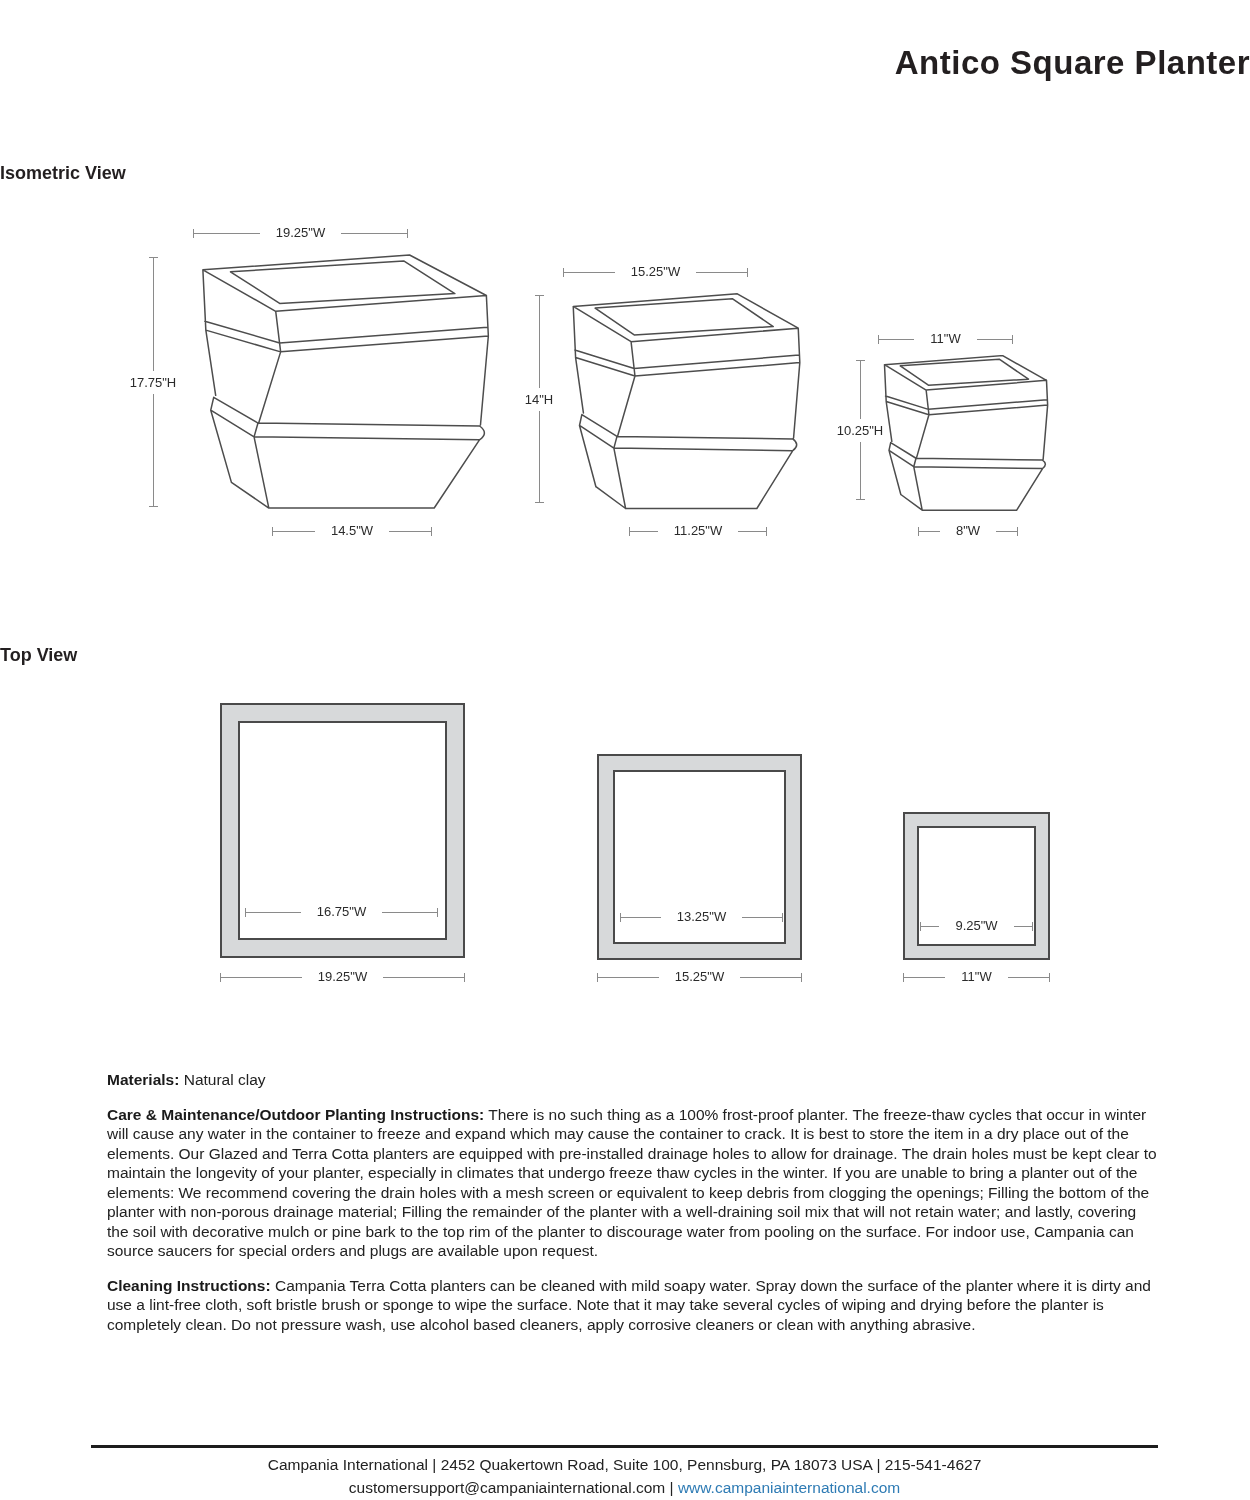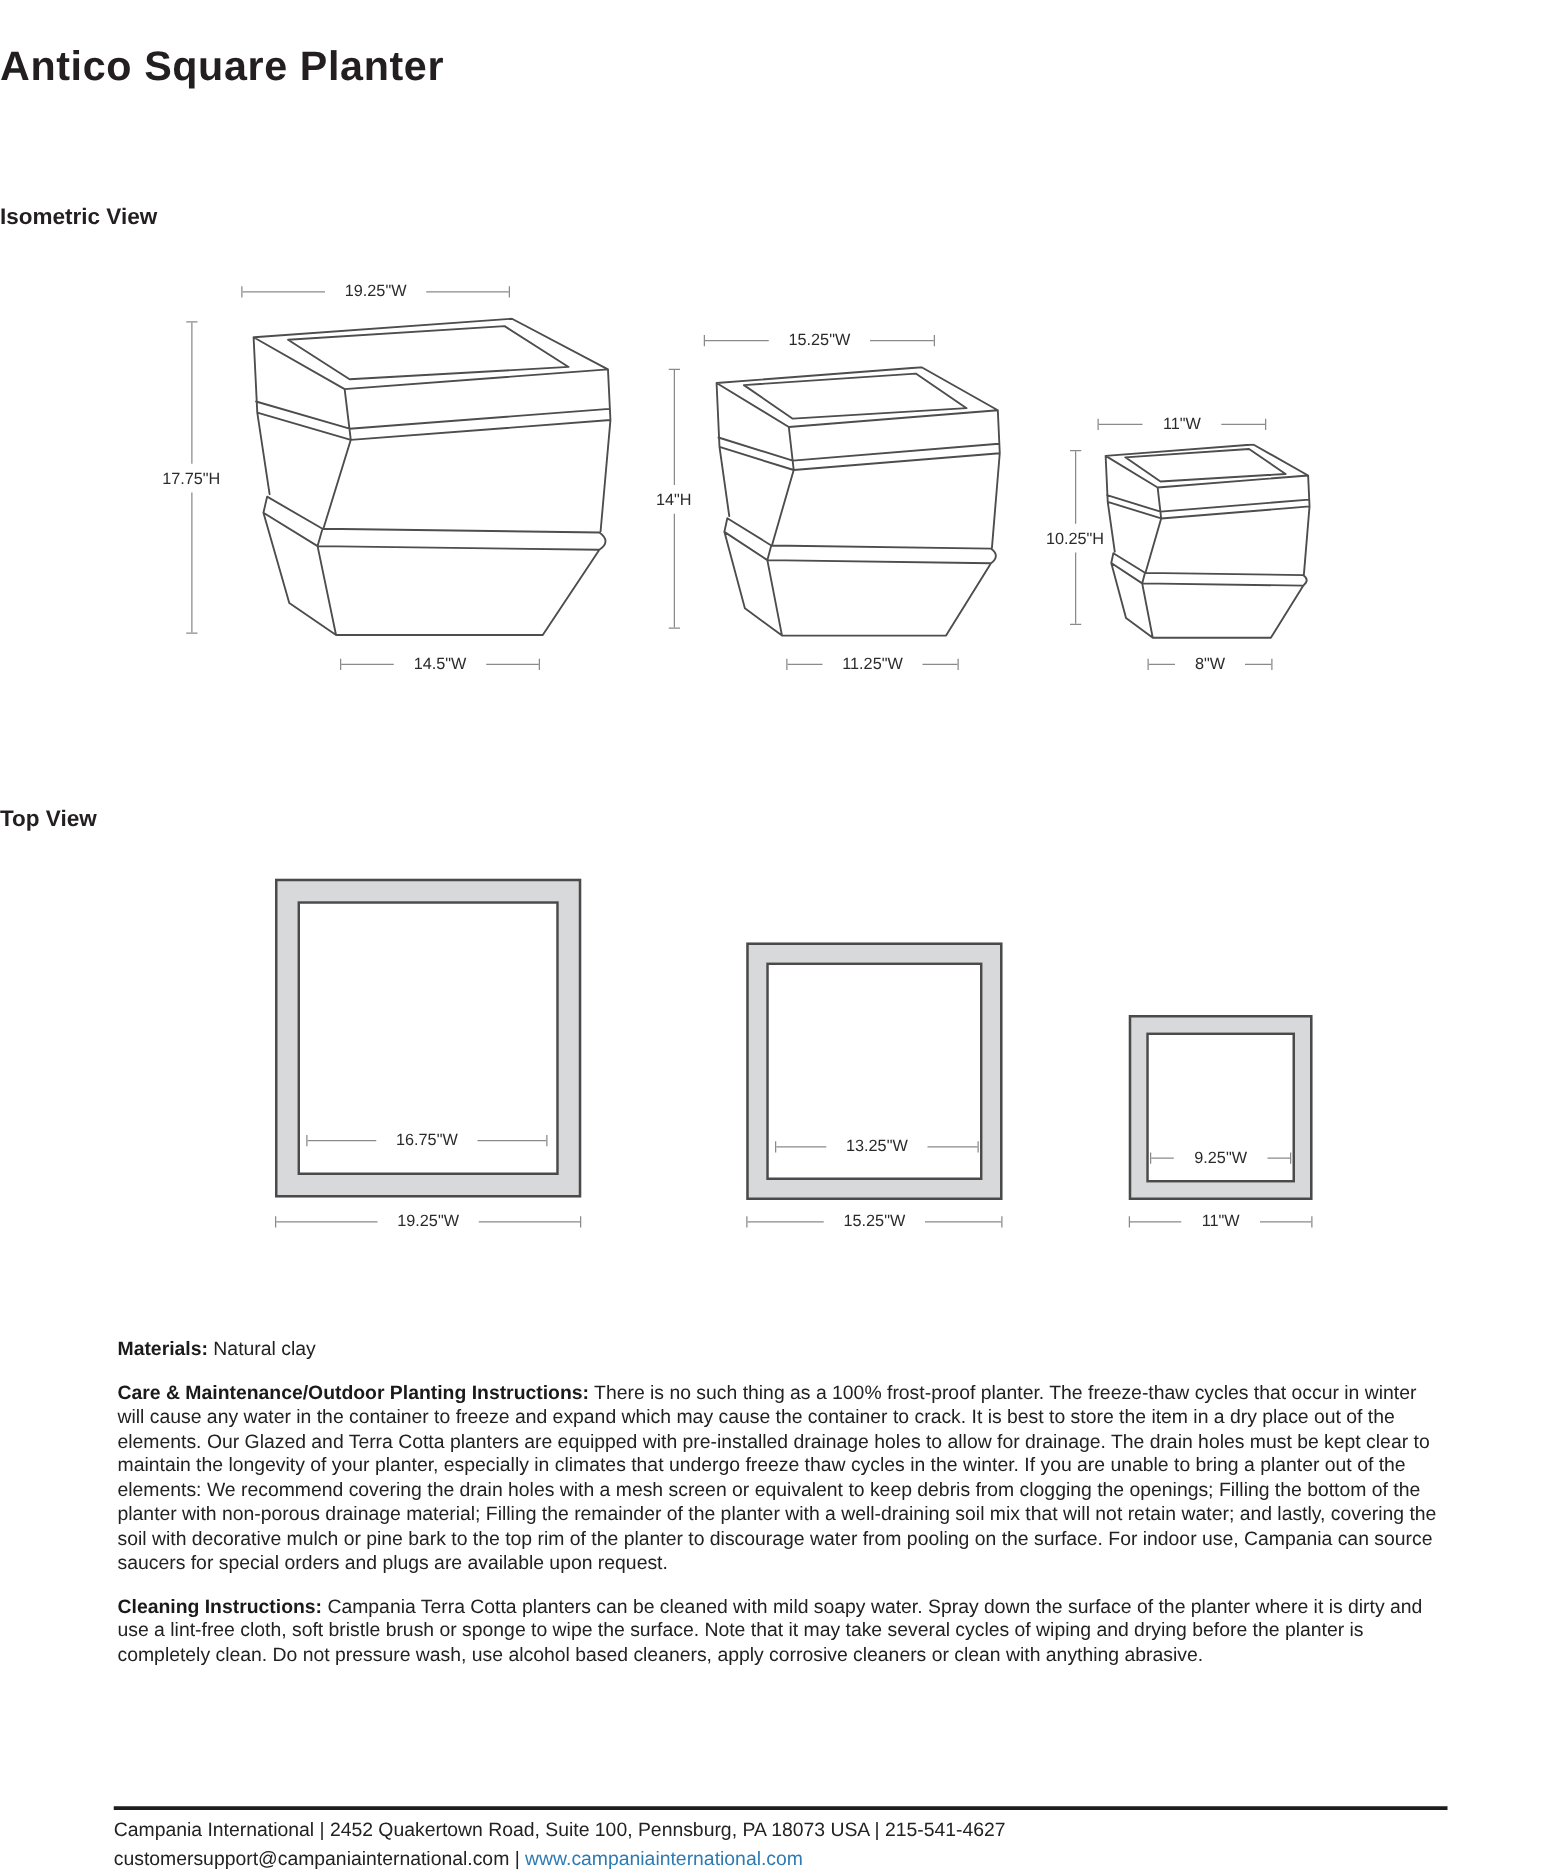--- a/index.html
+++ b/index.html
@@ -6,22 +6,22 @@
   #page{
     position:relative;
     width:1250px;height:1500px;
     background:#ffffff;
     font-family:"Liberation Sans","DejaVu Sans",sans-serif;
     color:#231f20;
     overflow:hidden;
   }
   
   .page-title{
-    position:absolute;top:34px;left:0;width:1250px;
-    text-align:left;font-size:33px;font-weight:bold;
+    position:absolute;top:44px;left:0;width:1250px;
+    text-align:right;font-size:33px;font-weight:bold;
     letter-spacing:0.5px;color:#231f20;
   }
   .section-heading{
     position:absolute;left:0;width:1250px;
     font-size:18px;font-weight:bold;color:#231f20;
   }
   
   .hdim{
     position:absolute;height:14px;
     display:flex;align-items:center;
@@ -51,29 +51,29 @@
   }
   .tv-inner{
     position:absolute;box-sizing:border-box;
     background:#ffffff;border:2px solid #4a4a4a;
   }
   
   .textblock{
     position:absolute;left:91px;top:1070px;width:1067px;
     font-size:15.5px;line-height:19.5px;color:#222222;
   }
-  .textblock p{margin:0 0 15px 3px;}
+  .textblock p{margin:0 0 15px 16px;}
   .textblock b{color:#1a1a1a;}
   
   .footer-rule{
     position:absolute;left:91px;top:1445px;width:1067px;
     height:0;border-top:3px solid #1d1d1d;
   }
   .footer-line{
-    position:absolute;left:91px;width:1067px;
+    position:absolute;left:91px;width:1067px;text-align:center;
     font-size:15.5px;line-height:20px;color:#222222;
   }
   .footer-line a{
     color:#2e7bb4;cursor:pointer;
   }
 </style>
 </head>
 <body>
 
 <div id="page">

